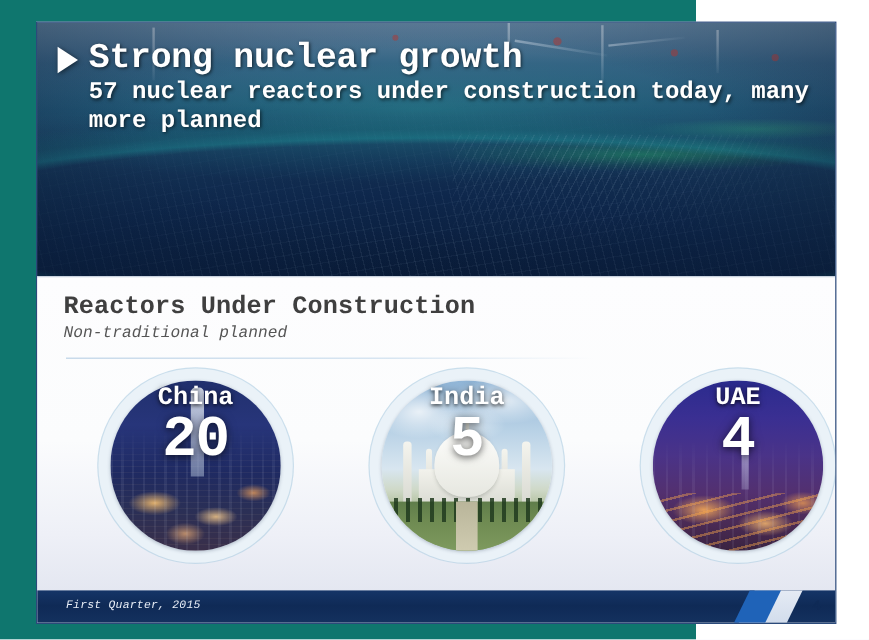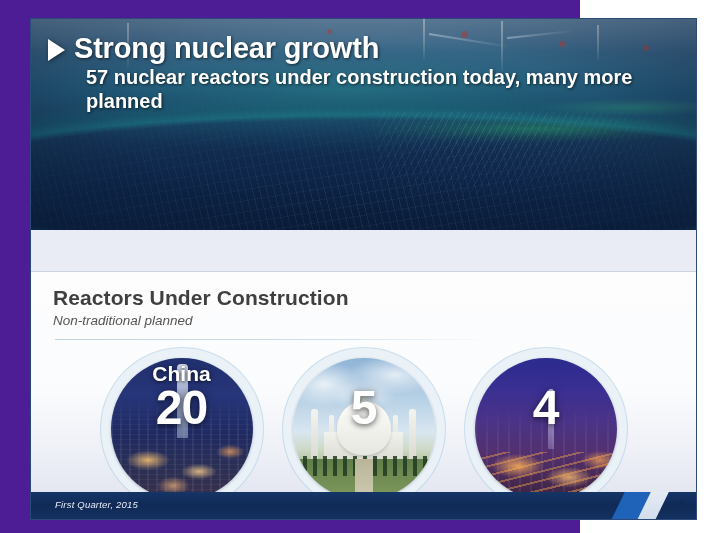--- a/index.html
+++ b/index.html
@@ -11,21 +11,22 @@
     width: 724px;
     height: 533px;
     font-family: "Liberation Sans", sans-serif;
     overflow: hidden;
   }
 
   #page {
     position: relative;
     width: 580px;
     height: 533px;
-    background: #4c1d95;
+    background: #0f766e;
+    font-family: Liberation Mono, monospace;
   }
 
   
   #slide {
     position: absolute;
     left: 30px;
     top: 18px;
     width: 667px;
     height: 502px;
     border: 1px solid #2b4a7a;
@@ -156,35 +157,34 @@
     line-height: 1.08;
     letter-spacing: -0.2px;
     text-shadow: 1px 1px 3px rgba(0,0,0,0.62);
   }
   .slide-subtitle {
     color: #ffffff;
     font-size: 20px;
     font-weight: bold;
     line-height: 1.17;
     margin-top: 2px;
-    margin-left: 38px;
+    margin-left: 26px;
     text-shadow: 1px 1px 3px rgba(0,0,0,0.62);
   }
 
   
   .panel {
     position: absolute;
     left: 0;
     top: 211px;
     width: 100%;
     bottom: 27px;
     background: linear-gradient(to bottom,
       #fdfdfe 0%, #fbfcfd 52%, #eef0f7 82%, #e4e7f1 100%);
     border-top: 1px solid #c9d2de;
-    margin-top: 41px;
   }
   .panel-head {
     position: absolute;
     left: 22px;
     top: 14px;
   }
   .panel-title {
     color: #3f3f3f;
     font-size: 21px;
     font-weight: bold;
@@ -205,22 +205,22 @@
     background: linear-gradient(to right, #bcd2e6 0%, #cfe0ef 62%, rgba(207,224,239,0) 100%);
   }
 
   
   .circles {
     position: absolute;
     left: 0;
     right: 0;
     top: 76px;
     display: flex;
-    justify-content: center;
-    gap: 20px;
+    justify-content: flex-end;
+    gap: 64px;
   }
   .circle {
     position: relative;
     width: 162px;
     height: 162px;
     border-radius: 50%;
     background: #eaf2f8;
     box-shadow: 0 0 0 1px rgba(186,212,230,0.75);
     display: flex;
     align-items: center;
@@ -520,31 +520,33 @@
               <div class="minaret m2"></div>
               <div class="minaret m3"></div>
               <div class="minaret m4"></div>
               <div class="base"></div>
               <div class="dome"></div>
               <div class="garden"></div>
               <div class="trees"></div>
               <div class="path"></div>
             </div>
           </div>
+          <div class="circle-label">India</div>
           <div class="circle-value">5</div>
         </div>
 
         <div class="circle">
           <div class="circle-inner">
             <div class="photo photo-uae">
               <div class="towers"></div>
               <div class="spire"></div>
               <div class="roads"></div>
             </div>
           </div>
+          <div class="circle-label">UAE</div>
           <div class="circle-value">4</div>
         </div>
 
       </div>
     </div>
 
     <div class="footer">
       <div class="footer-text">First Quarter, 2015</div>
       <div class="footer-slash"></div>
       <div class="footer-slash2"></div>

